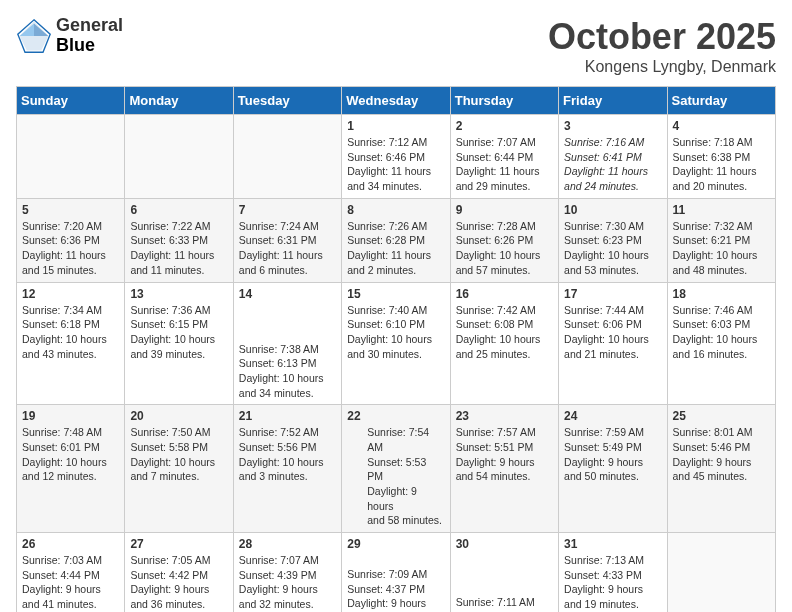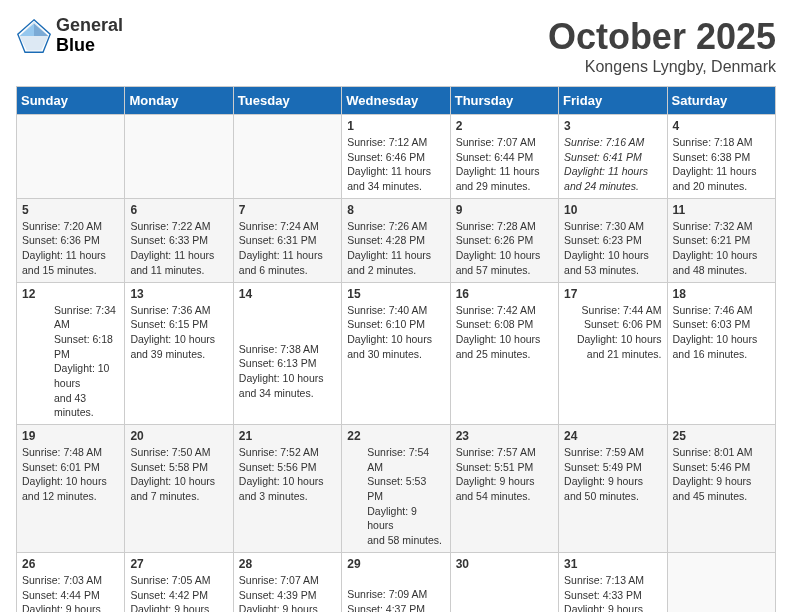--- a/index.html
+++ b/index.html
@@ -179,21 +179,21 @@
         <td>
           <span class="day-number">7</span>
           <div class="day-info" style="white-space: pre-line;">Sunrise: 7:24 AM
 Sunset: 6:31 PM
 Daylight: 11 hours
 and 6 minutes.</div>
         </td>
         <td>
           <span class="day-number">8</span>
           <div class="day-info" style="white-space: pre-line;">Sunrise: 7:26 AM
-Sunset: 4:28 PM
+Sunset: 6:28 PM
 Daylight: 11 hours
 and 2 minutes.</div>
         </td>
         <td>
           <span class="day-number">9</span>
           <div class="day-info" style="white-space: pre-line;">Sunrise: 7:28 AM
 Sunset: 6:26 PM
 Daylight: 10 hours
 and 57 minutes.</div>
         </td>
@@ -208,21 +208,21 @@
           <span class="day-number">11</span>
           <div class="day-info" style="white-space: pre-line;">Sunrise: 7:32 AM
 Sunset: 6:21 PM
 Daylight: 10 hours
 and 48 minutes.</div>
         </td>
       </tr>
       <tr>
         <td>
           <span class="day-number">12</span>
-          <div class="day-info" style="white-space: pre-line; margin-left: 32px;">Sunrise: 7:34 AM
+          <div class="day-info" style="white-space: pre-line;">Sunrise: 7:34 AM
 Sunset: 6:18 PM
 Daylight: 10 hours
 and 43 minutes.</div>
         </td>
         <td>
           <span class="day-number">13</span>
           <div class="day-info" style="white-space: pre-line;">Sunrise: 7:36 AM
 Sunset: 6:15 PM
 Daylight: 10 hours
 and 39 minutes.</div>
@@ -243,21 +243,21 @@
         </td>
         <td>
           <span class="day-number">16</span>
           <div class="day-info" style="white-space: pre-line;">Sunrise: 7:42 AM
 Sunset: 6:08 PM
 Daylight: 10 hours
 and 25 minutes.</div>
         </td>
         <td>
           <span class="day-number">17</span>
-          <div class="day-info" style="white-space: pre-line; text-align: right;">Sunrise: 7:44 AM
+          <div class="day-info" style="white-space: pre-line;">Sunrise: 7:44 AM
 Sunset: 6:06 PM
 Daylight: 10 hours
 and 21 minutes.</div>
         </td>
         <td>
           <span class="day-number">18</span>
           <div class="day-info" style="white-space: pre-line;">Sunrise: 7:46 AM
 Sunset: 6:03 PM
 Daylight: 10 hours
 and 16 minutes.</div>

